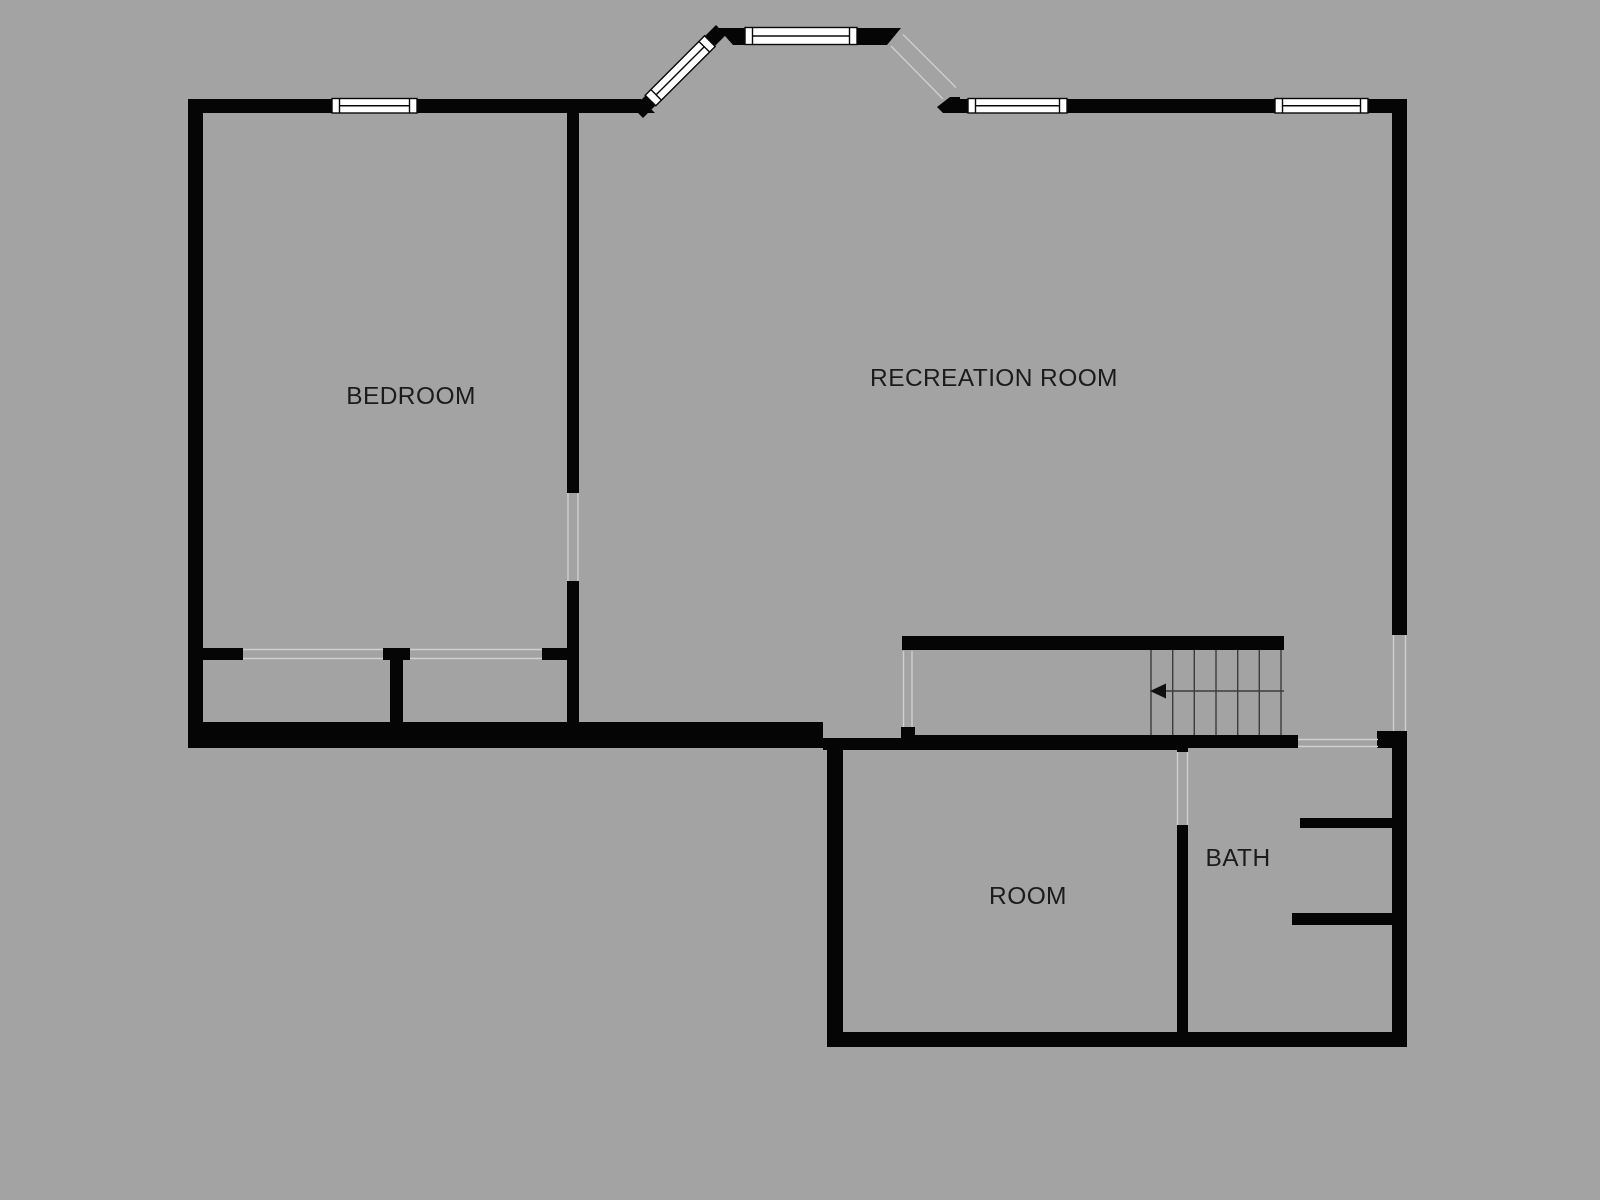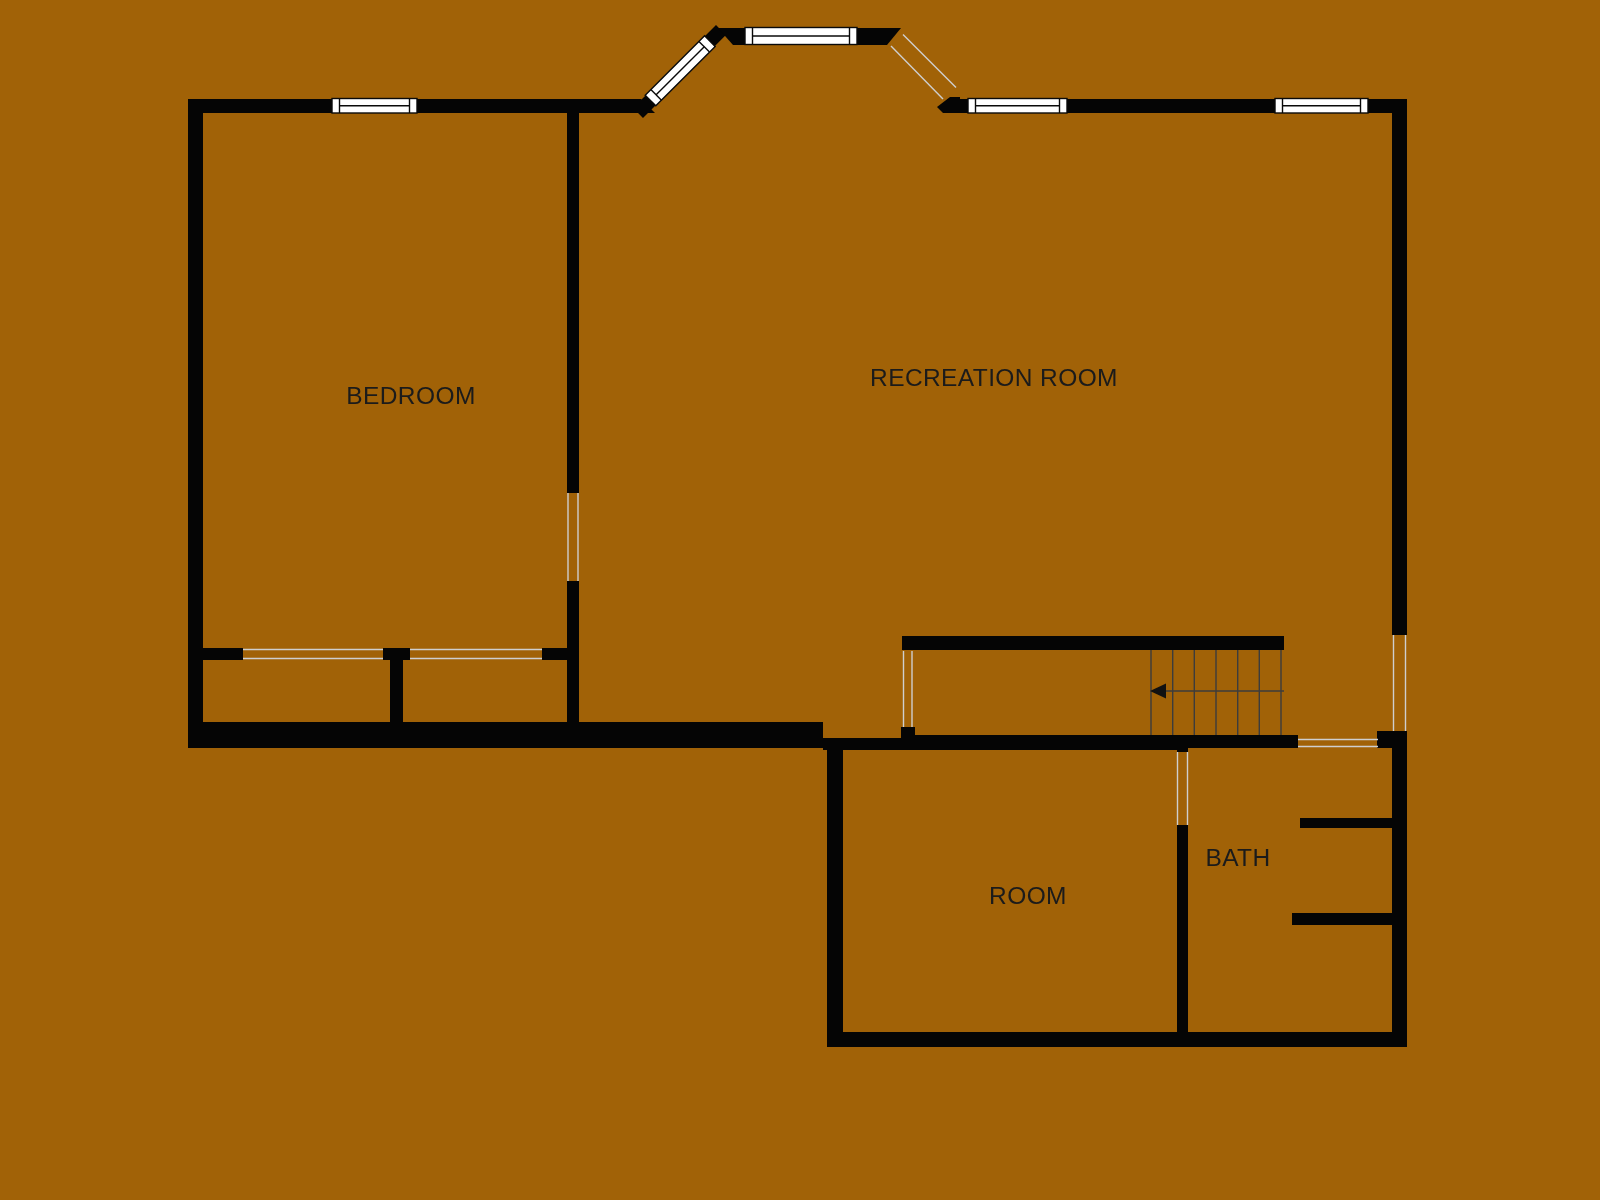--- a/index.html
+++ b/index.html
@@ -1,20 +1,20 @@
 <!DOCTYPE html>
 <html><head>
 <meta charset="utf-8">
 <style>
   html, body { margin: 0; padding: 0; background: #ffffff; }
   .plan-canvas {
     position: relative;
     width: 1600px;
     height: 1200px;
-    background: #a16207;
+    background: #a3a3a3;
     overflow: hidden;
   }
   svg { display: block; }
   .wall { fill: #050505; stroke: none; }
   .diag-wall { stroke: #050505; stroke-width: 14; stroke-linecap: square; }
   .win-body { fill: #ffffff; stroke: #0a0a0a; stroke-width: 1.4; }
   .win-line { stroke: #0a0a0a; stroke-width: 1.4; }
   .opening { stroke: #cfcfcf; stroke-width: 1.4; fill: none; }
   .tread { stroke: #3c3c3c; stroke-width: 1.4; }
   .arrow-line { stroke: #3c3c3c; stroke-width: 1.4; }

